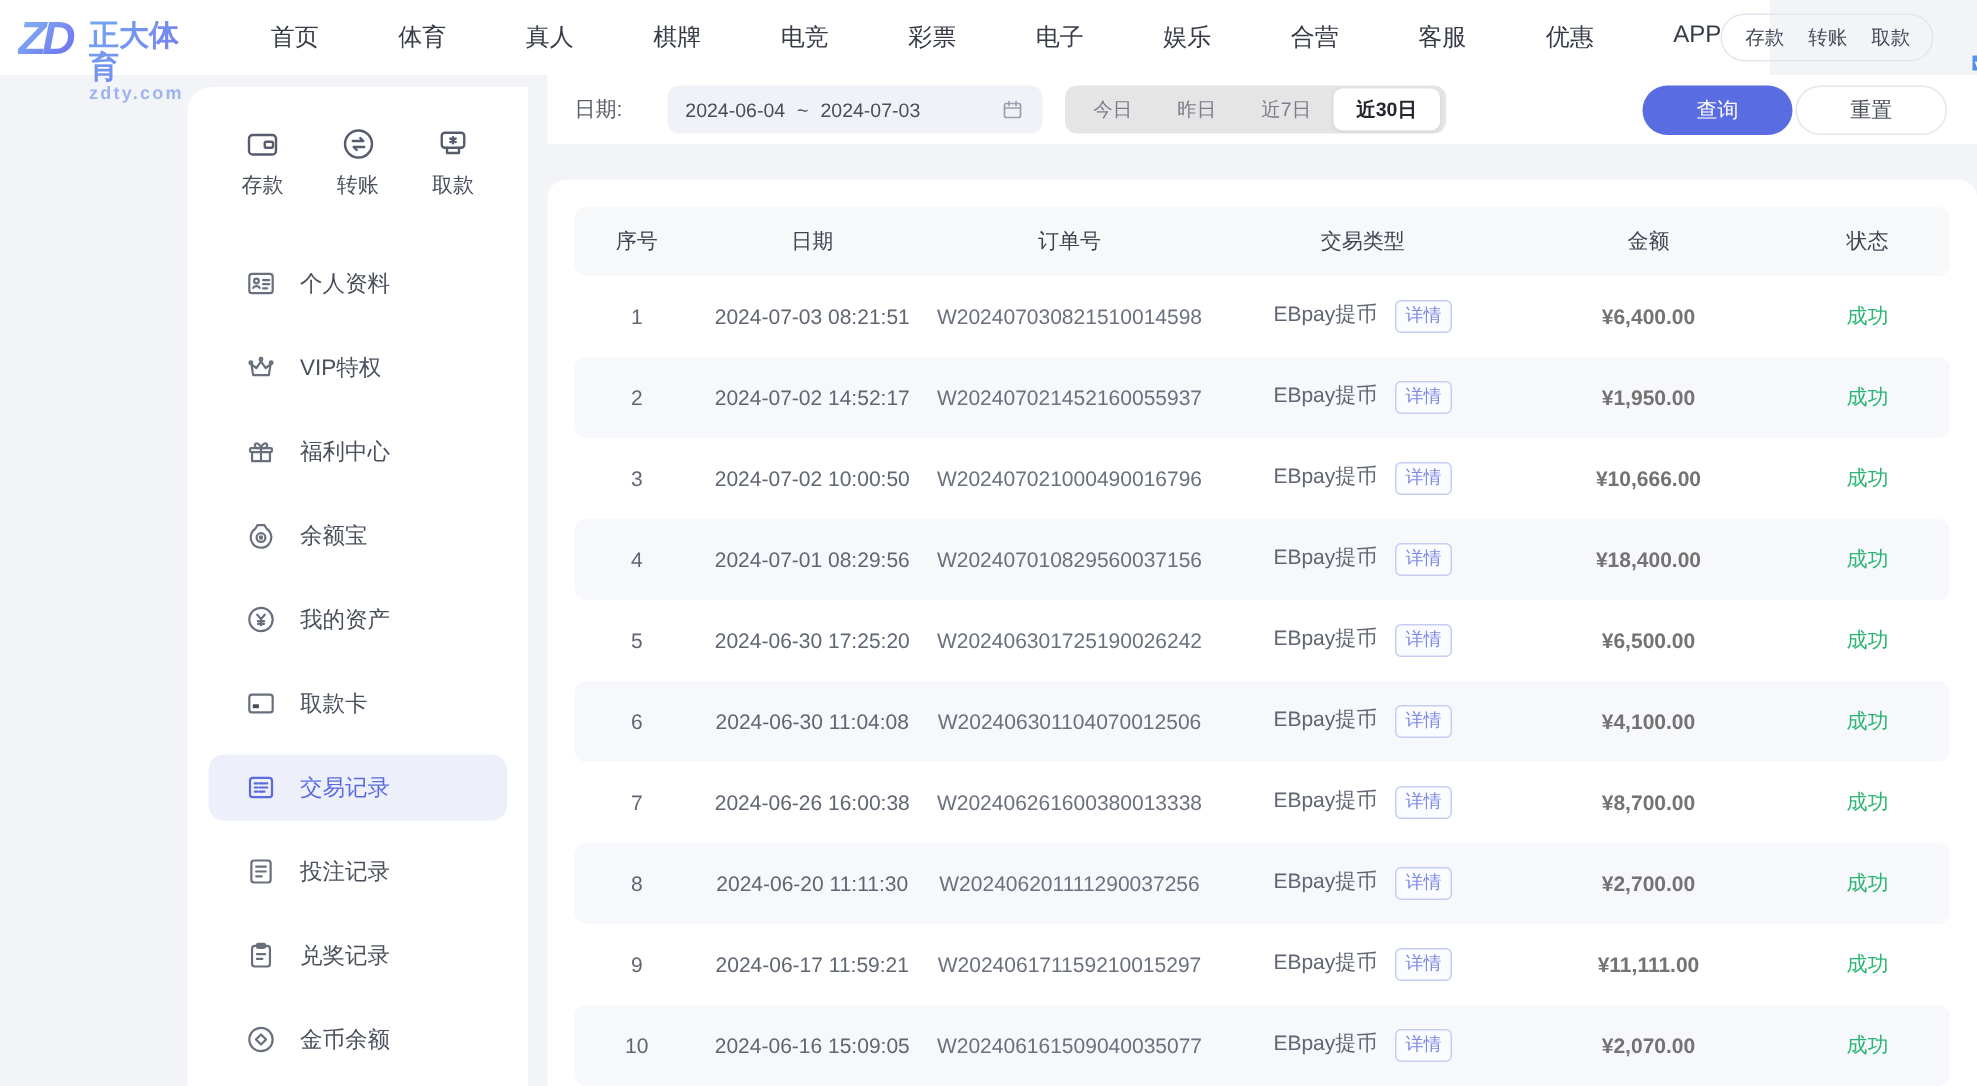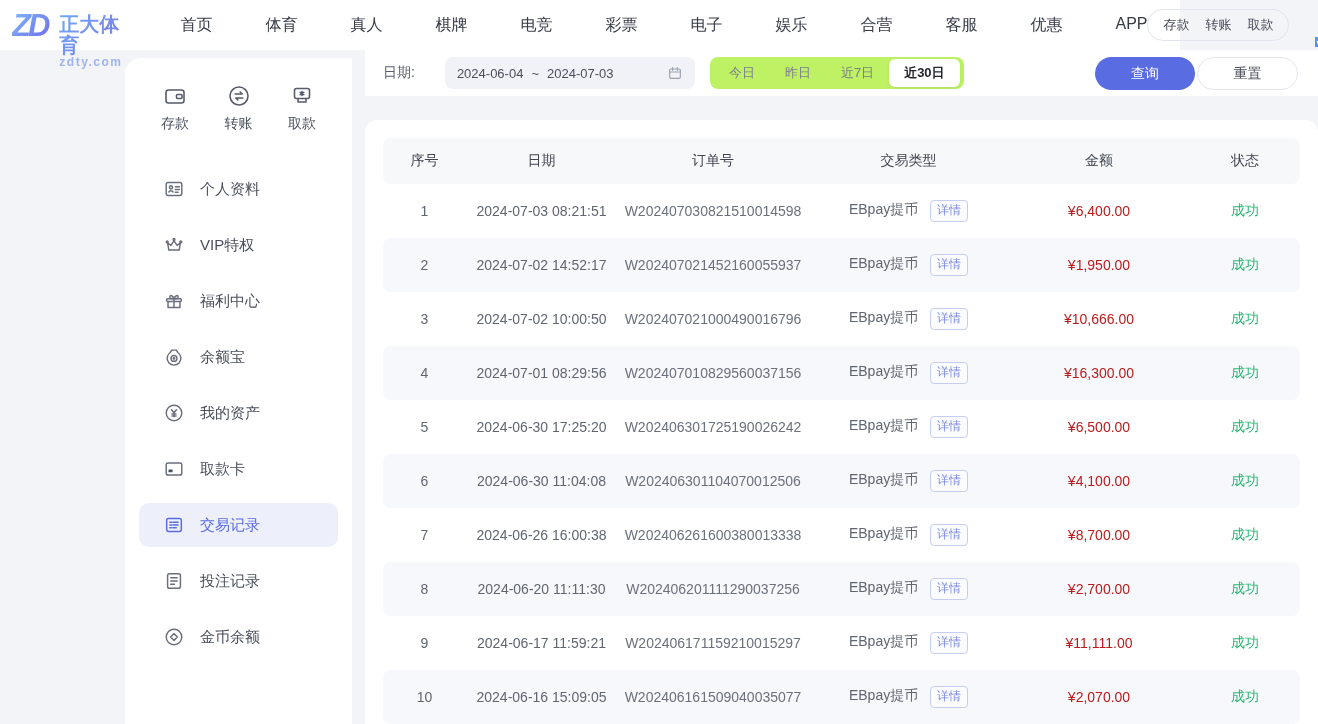--- a/index.html
+++ b/index.html
@@ -41,36 +41,36 @@
   .menu-item.active::before { content:""; position:absolute; left:14px; right:14px; top:6px; bottom:6px; background:#edf0fb; border-radius:10px; }
   .menu-item.active svg { stroke:#5a6be0; position:relative; }
   .menu-item.active .mi-label { color:#5a6be0; position:relative; }
 
   
   .filter-bar { position:absolute; left:365px; right:0; top:50px; height:46px; background:#fff; display:flex; align-items:center; }
   .f-label { font-size:14px; color:#5a5e6b; margin-left:18px; }
   .date-input { margin-left:30px; width:250px; height:32px; background:#f1f2f7; border-radius:8px; display:flex; align-items:center; padding:0 12px; cursor:pointer; }
   .date-input .dates { font-size:13px; color:#4a4e5a; display:flex; gap:8px; align-items:center; }
   .date-input svg { width:16px; height:16px; stroke:#9aa0ae; margin-left:auto; }
-  .quick-ranges { margin-left:15px; height:32px; background:#bef264; border-radius:8px; display:flex; align-items:center; padding:0 4px; }
+  .quick-ranges { margin-left:15px; height:32px; background:#e5e5e5; border-radius:8px; display:flex; align-items:center; padding:0 4px; }
   .qr-item { font-size:13px; color:#7a7e8a; padding:5px 15px; border-radius:6px; cursor:pointer; white-space:nowrap; }
   .qr-item.active { background:#fff; color:#23262f; font-weight:600; box-shadow:0 1px 3px rgba(40,50,90,.10); }
   .btn-search { position:absolute; right:123px; top:7px; width:100px; height:33px; border:none; border-radius:17px; background:#5a6ce2; color:#fff; font-size:14px; cursor:pointer; font-family:inherit; }
   .btn-reset { position:absolute; right:20px; top:7px; width:101px; height:33px; border:1px solid #e4e6ee; border-radius:17px; background:#fff; color:#4a4e5a; font-size:14px; cursor:pointer; font-family:inherit; }
 
   
   .table-card { position:absolute; left:365px; right:0; top:120px; height:640px; background:#fff; border-radius:12px; padding:18px; }
   .t-grid { display:grid; grid-template-columns:83px 151px 192px 199px 182px 1fr; align-items:center; }
   .t-head { height:46px; background:#f7f8fa; border-radius:8px; font-size:14px; color:#3f4450; }
   .t-head > div { text-align:center; }
   .t-row { height:54px; font-size:14px; color:#60657200; color:#606572; }
   .t-body .t-row:nth-child(even) { background:#f7f8fb; border-radius:8px; }
   .t-cell { text-align:center; white-space:nowrap; }
   .c-order { color:#6b707d;text-align:center; }
-  .c-amount { color:#b91c1c; }
+  .c-amount { color:#737373;font-weight:bold; }
   .c-status { color:#2bb673; }
   .detail-tag { display:inline-block; margin-left:8px; padding:2px 6px; font-size:12px; color:#7c89e8; border:1px solid #c5cdf3; border-radius:4px; background:#fbfcff; cursor:pointer; line-height:1.3; }
 </style>
 </head>
 <body>
 
 <div class="header">
   <div class="logo">
     <span class="logo-mark">ZD</span>
     <span class="brand-col">
@@ -200,20 +200,28 @@
     </div>
     <div class="menu-item">
       <svg viewBox="0 0 24 24" fill="none" stroke-width="1.6" stroke-linecap="round" stroke-linejoin="round">
           <rect x="5" y="4" width="14" height="16" rx="2"></rect>
           <path d="M8.5 8.5h7M8.5 12h7M8.5 15.5h4"></path>
         </svg>
       <span class="mi-label">投注记录</span>
     </div>
     <div class="menu-item">
       <svg viewBox="0 0 24 24" fill="none" stroke-width="1.6" stroke-linecap="round" stroke-linejoin="round">
+          <rect x="5.5" y="5" width="13" height="15" rx="2"></rect>
+          <rect x="9" y="3.5" width="6" height="3" rx="1"></rect>
+          <path d="M9 11h6M9 14.5h4"></path>
+        </svg>
+      <span class="mi-label">兑奖记录</span>
+    </div>
+    <div class="menu-item">
+      <svg viewBox="0 0 24 24" fill="none" stroke-width="1.6" stroke-linecap="round" stroke-linejoin="round">
           <circle cx="12" cy="12" r="8.5"></circle>
           <path d="M12 8.3l3.7 3.7-3.7 3.7-3.7-3.7z"></path>
         </svg>
       <span class="mi-label">金币余额</span>
     </div>
     <div class="menu-item">
       
     </div>
   </div>
 </aside>
@@ -290,21 +298,21 @@
       </div>
 
       <div class="t-grid t-row">
         <div class="t-cell c-index">4</div>
         <div class="t-cell c-date">2024-07-01 08:29:56</div>
         <div class="t-cell c-order">W202407010829560037156</div>
         <div class="t-cell c-type">
           <span>EBpay提币</span>
           <span class="detail-tag">详情</span>
         </div>
-        <div class="t-cell c-amount">¥16,300.00</div>
+        <div class="t-cell c-amount">¥18,400.00</div>
         <div class="t-cell c-status">成功</div>
       </div>
 
       <div class="t-grid t-row">
         <div class="t-cell c-index">5</div>
         <div class="t-cell c-date">2024-06-30 17:25:20</div>
         <div class="t-cell c-order">W202406301725190026242</div>
         <div class="t-cell c-type">
           <span>EBpay提币</span>
           <span class="detail-tag">详情</span>

